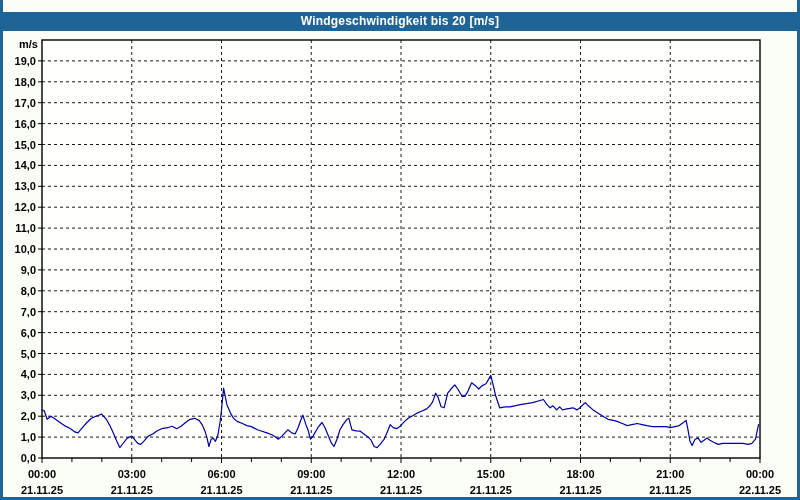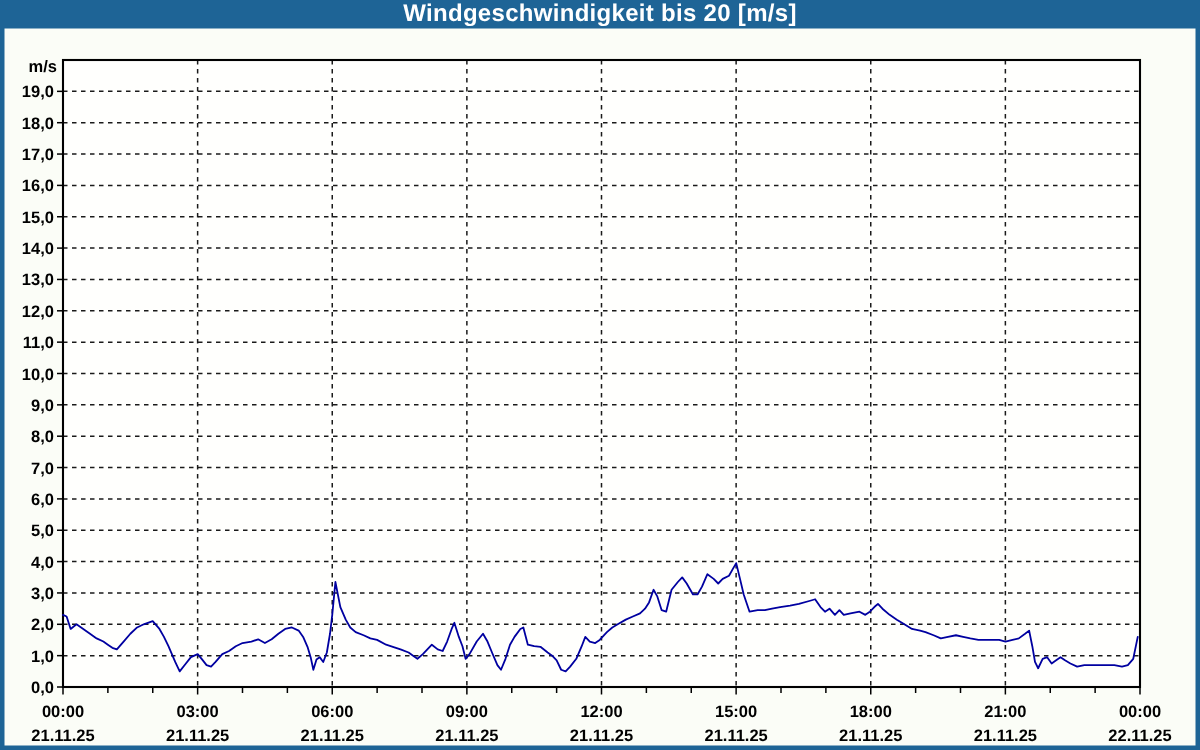--- a/index.html
+++ b/index.html
@@ -10,24 +10,24 @@
   }
   .app-window{
     position:absolute;left:0;top:0;width:800px;height:500px;
     box-sizing:border-box;
     border-left:3px solid #1e6496;
     border-right:3px solid #1e6496;
     border-bottom:3px solid #1e6496;
     background:#fbfdf7;
   }
   .title-bar{
-    position:absolute;left:-3px;top:0;width:800px;height:19px;
+    position:absolute;left:-3px;top:12px;width:800px;height:19px;
     background:#1e6496;
     color:#ffffff;
-    font-size:16px;font-weight:700;
+    font-size:12px;font-weight:700;
     text-align:center;line-height:19px;
     letter-spacing:0.2px;
   }
   .chart-svg{position:absolute;left:-3px;top:0;width:800px;height:500px;}
 </style>
 </head>
 <body>
 
 <div class="app-window">
   <div class="title-bar">

